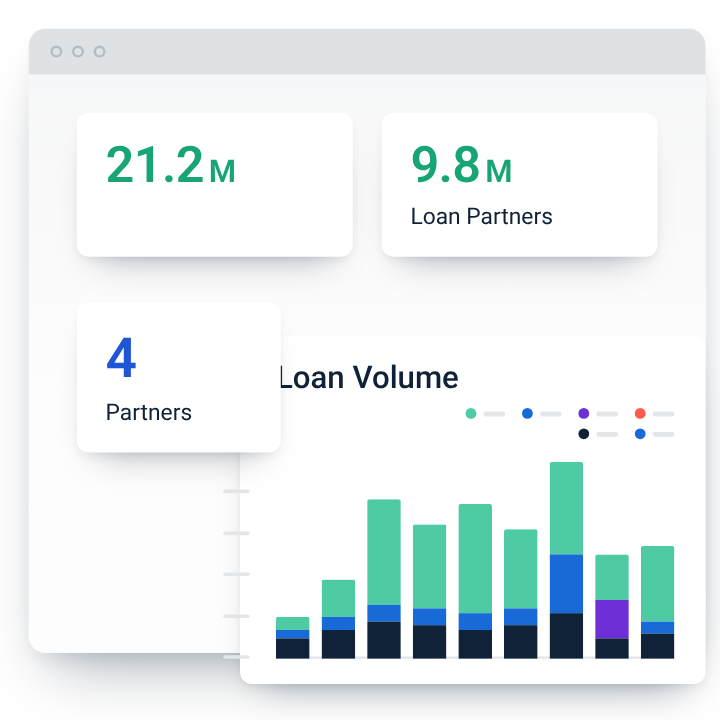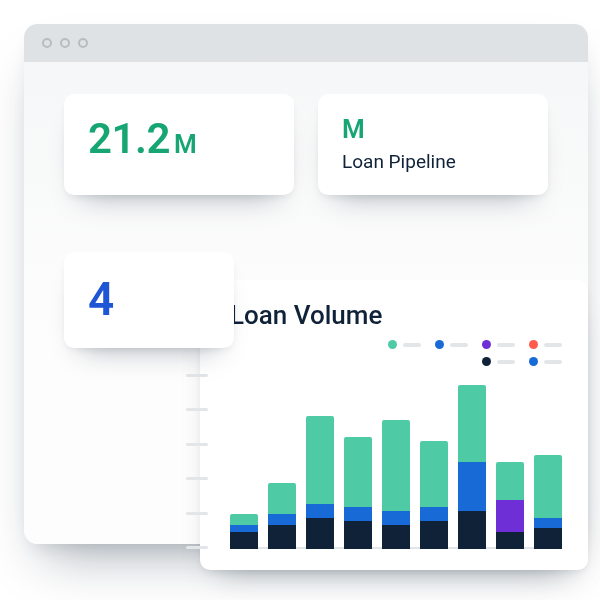--- a/index.html
+++ b/index.html
@@ -163,30 +163,32 @@
 
   <div class="cards-row">
     <div class="card big">
       <div class="metric green">
         <span class="value">21.2</span>
         <span class="unit">M</span>
       </div>
     </div>
     <div class="card big">
       <div class="metric green">
+        <span class="value">9.8</span>
         <span class="unit">M</span>
       </div>
-      <div class="label">Loan Pipeline</div>
+      <div class="label">Loan Partners</div>
     </div>
   </div>
 
   <div class="card partners-card">
     <div class="metric blue">
       <span class="value">4</span>
     </div>
+    <div class="label">Partners</div>
   </div>
 
   <div class="card chart-card">
     <div class="chart-title">Loan Volume</div>
     <div class="legend">
         <div class="legend-item">
           <span class="swatch" style="background: rgb(78, 203, 165);"></span>
           <span class="dash"></span>
         </div>
         <div class="legend-item">

